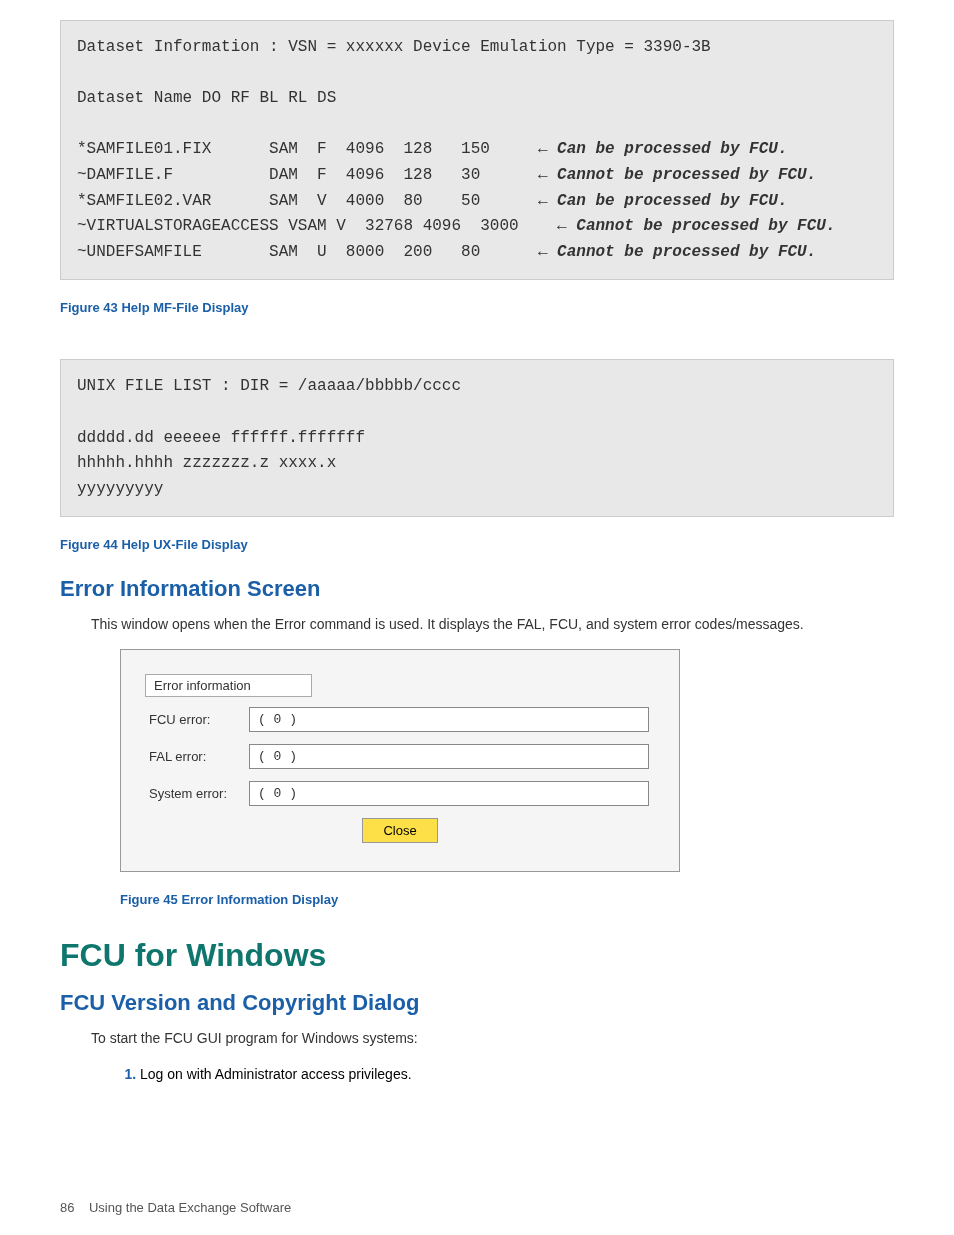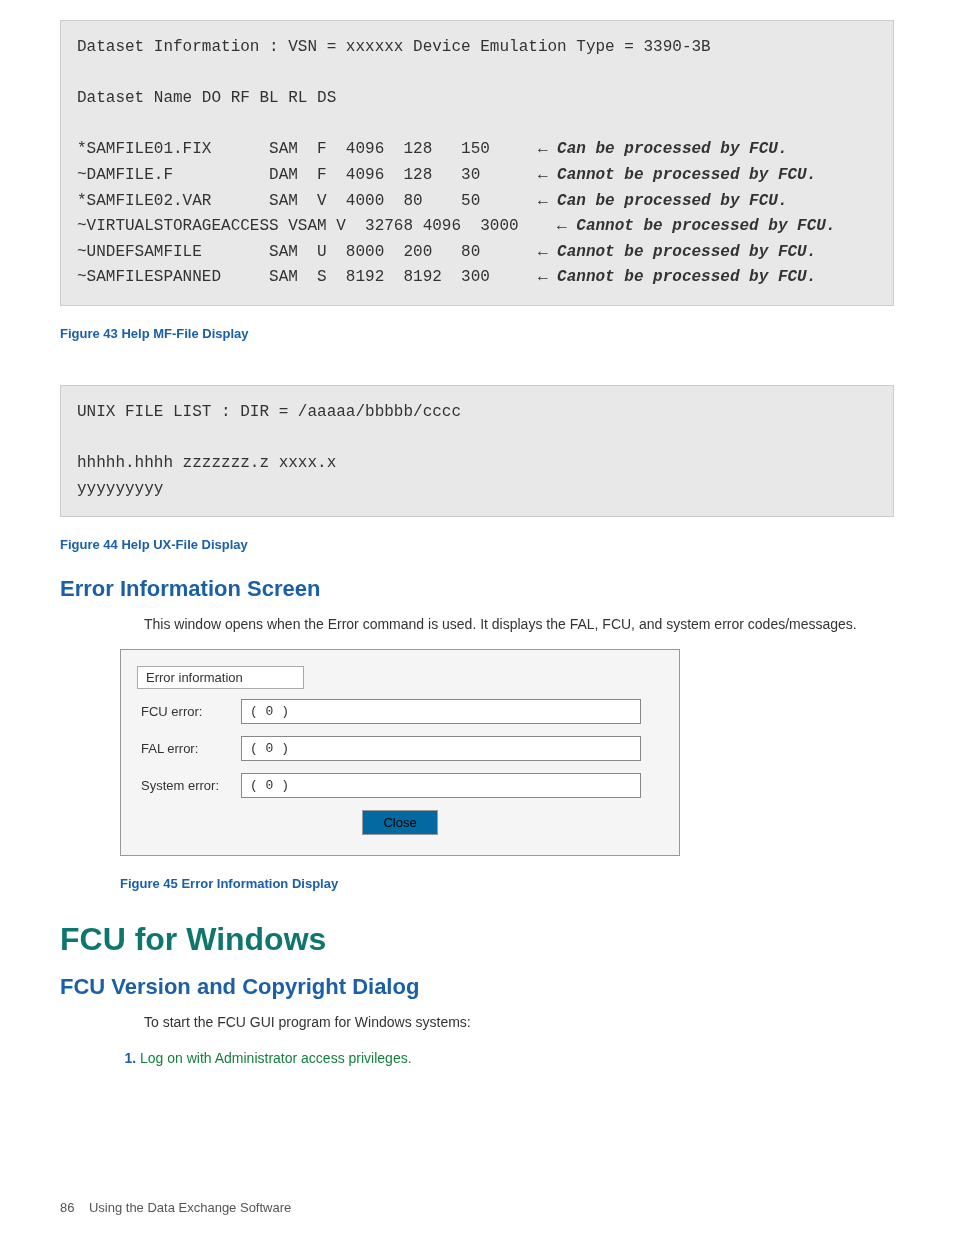--- a/index.html
+++ b/index.html
@@ -55,31 +55,31 @@
       font-weight: bold;
       margin-bottom: 12px;
     }
 
     
     .body-text {
       font-size: 14px;
       color: #333;
       line-height: 1.5;
       margin-bottom: 14px;
-      margin-left: 84px;
+      margin-left: 31px;
     }
 
     
     .dialog-container {
       border: 1px solid #999;
       background: #f5f5f5;
       width: 560px;
       margin-left: 60px;
       margin-bottom: 10px;
-      padding: 4px;
+      padding: 12px;
     }
 
     .dialog-titlebar {
       background: #ffffff;
       border: 1px solid #aaa;
       display: inline-block;
       padding: 3px 60px 3px 8px;
       font-size: 13px;
       margin: 12px 0 0 12px;
       font-family: Arial, sans-serif;
@@ -111,36 +111,36 @@
       width: 400px;
     }
 
     .dialog-close-row {
       display: flex;
       justify-content: center;
       margin-top: 8px;
     }
 
     .dialog-close-btn {
-      background: #0369a1;
+      background: #fde047;
       border: 1px solid #999;
       padding: 4px 20px;
       font-size: 13px;
       cursor: pointer;
     }
 
     
     .ordered-list {
       margin-left: 80px;
       margin-bottom: 10px;
     }
 
     .ordered-list li {
       font-size: 14px;
-      color: #15803d;
+      color: #000000;
       line-height: 1.6;
       margin-bottom: 4px;
     }
 
     .ordered-list li::marker {
       color: #1a5fa8;
       font-weight: bold;
     }
 
     
@@ -161,29 +161,29 @@
 <div class="code-block">
   <div>Dataset Information : VSN = xxxxxx    Device Emulation Type = 3390-3B</div>
   <br>
   <div>  Dataset Name          DO      RF    BL      RL      DS</div>
   <br>
   <div>*SAMFILE01.FIX&nbsp;&nbsp;&nbsp;&nbsp;&nbsp;&nbsp;SAM&nbsp;&nbsp;F&nbsp;&nbsp;4096&nbsp;&nbsp;128&nbsp;&nbsp;&nbsp;150&nbsp;&nbsp;&nbsp;&nbsp;&nbsp;<span class="italic-bold">← Can be processed by FCU.</span></div>
   <div>~DAMFILE.F&nbsp;&nbsp;&nbsp;&nbsp;&nbsp;&nbsp;&nbsp;&nbsp;&nbsp;&nbsp;DAM&nbsp;&nbsp;F&nbsp;&nbsp;4096&nbsp;&nbsp;128&nbsp;&nbsp;&nbsp;30&nbsp;&nbsp;&nbsp;&nbsp;&nbsp;&nbsp;<span class="italic-bold">← Cannot be processed by FCU.</span></div>
   <div>*SAMFILE02.VAR&nbsp;&nbsp;&nbsp;&nbsp;&nbsp;&nbsp;SAM&nbsp;&nbsp;V&nbsp;&nbsp;4000&nbsp;&nbsp;80&nbsp;&nbsp;&nbsp;&nbsp;50&nbsp;&nbsp;&nbsp;&nbsp;&nbsp;&nbsp;<span class="italic-bold">← Can be processed by FCU.</span></div>
   <div>~VIRTUALSTORAGEACCESS&nbsp;VSAM&nbsp;V&nbsp;&nbsp;32768&nbsp;4096&nbsp;&nbsp;3000&nbsp;&nbsp;&nbsp;&nbsp;<span class="italic-bold">← Cannot be processed by FCU.</span></div>
   <div>~UNDEFSAMFILE&nbsp;&nbsp;&nbsp;&nbsp;&nbsp;&nbsp;&nbsp;SAM&nbsp;&nbsp;U&nbsp;&nbsp;8000&nbsp;&nbsp;200&nbsp;&nbsp;&nbsp;80&nbsp;&nbsp;&nbsp;&nbsp;&nbsp;&nbsp;<span class="italic-bold">← Cannot be processed by FCU.</span></div>
-  <div>~SAMFILESPANNED&nbsp;&nbsp;&nbsp;&nbsp;&nbsp;SAM&nbsp;&nbsp;S&nbsp;&nbsp;8192&nbsp;&nbsp;8192&nbsp;&nbsp;300&nbsp;&nbsp;&nbsp;&nbsp;&nbsp;<span class="italic-bold">← Cannot be processed by FCU.</span></div>
 </div>
 <div class="figure-caption">Figure 43 Help MF-File Display</div>
 
 <div class="spacer"></div>
 
 <div class="code-block">
   <div>     UNIX FILE LIST : DIR = /aaaaa/bbbbb/cccc</div>
   <br>
+  <div>ddddd.dd   eeeeee    ffffff.fffffff</div>
   <div>hhhhh.hhhh  zzzzzzz.z  xxxx.x</div>
   <div>yyyyyyyyy</div>
 </div>
 <div class="figure-caption">Figure 44 Help UX-File Display</div>
 
 <h2 class="section-heading-medium">Error Information Screen</h2>
 
 <p class="body-text">This window opens when the Error command is used. It displays the FAL, FCU, and system error codes/messages.</p>
 
 <div class="dialog-container">

